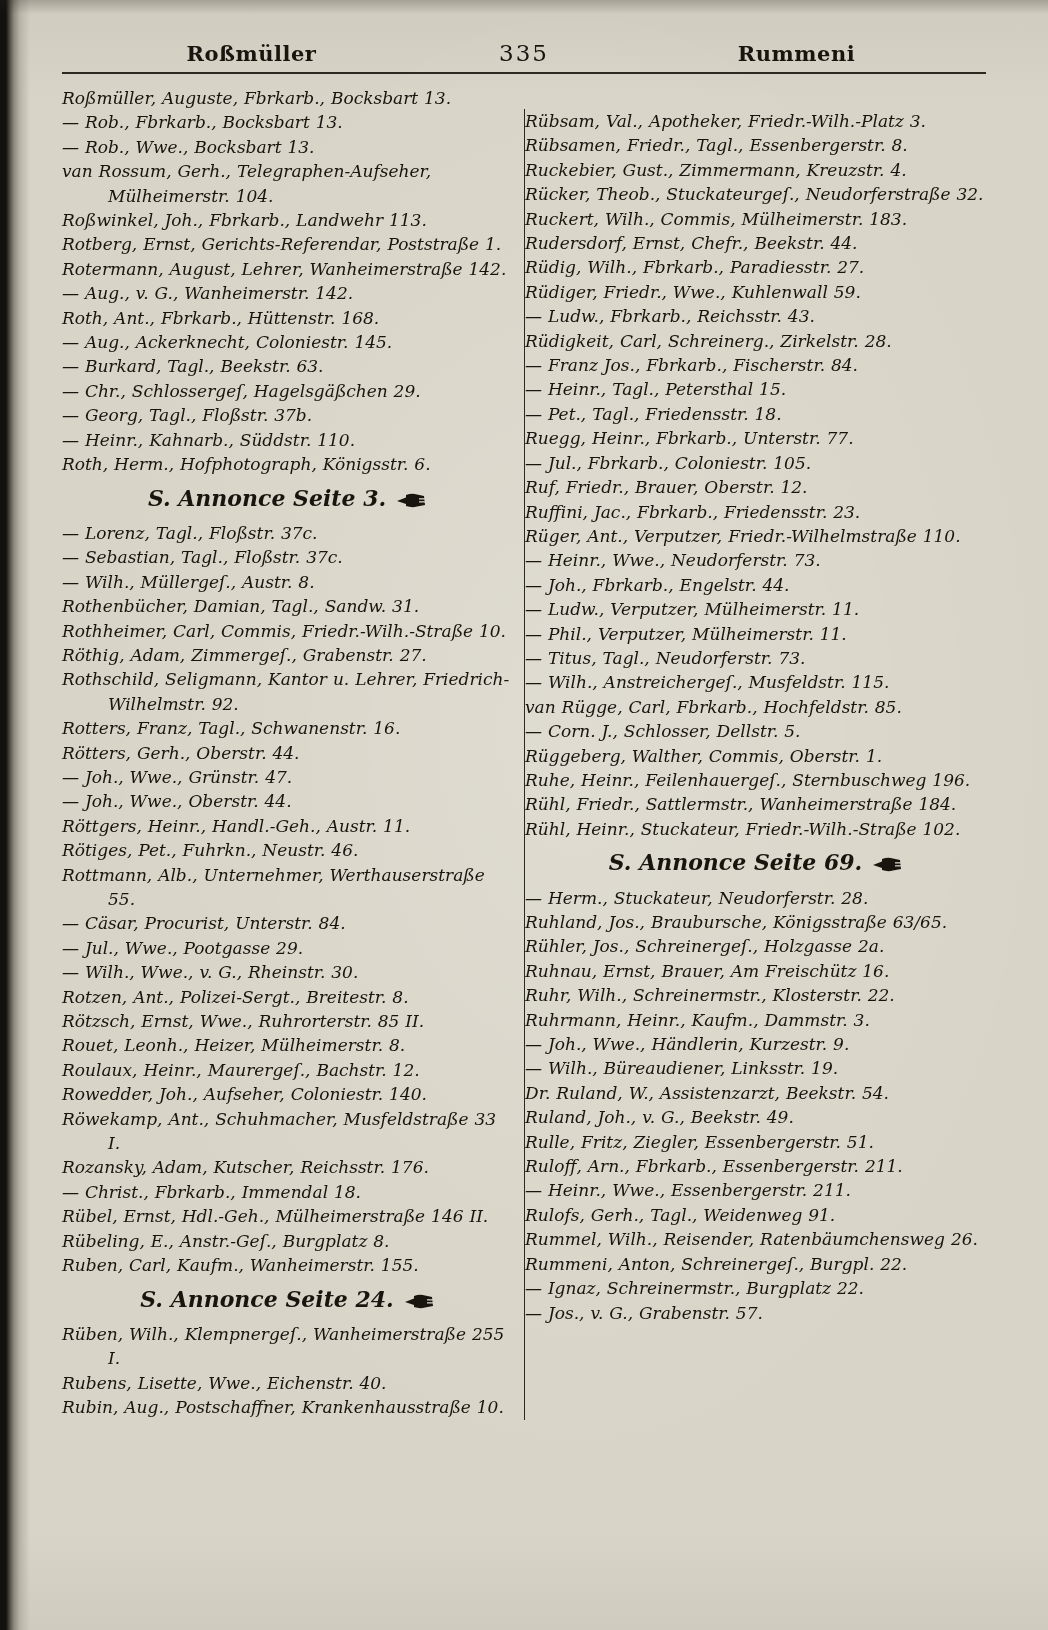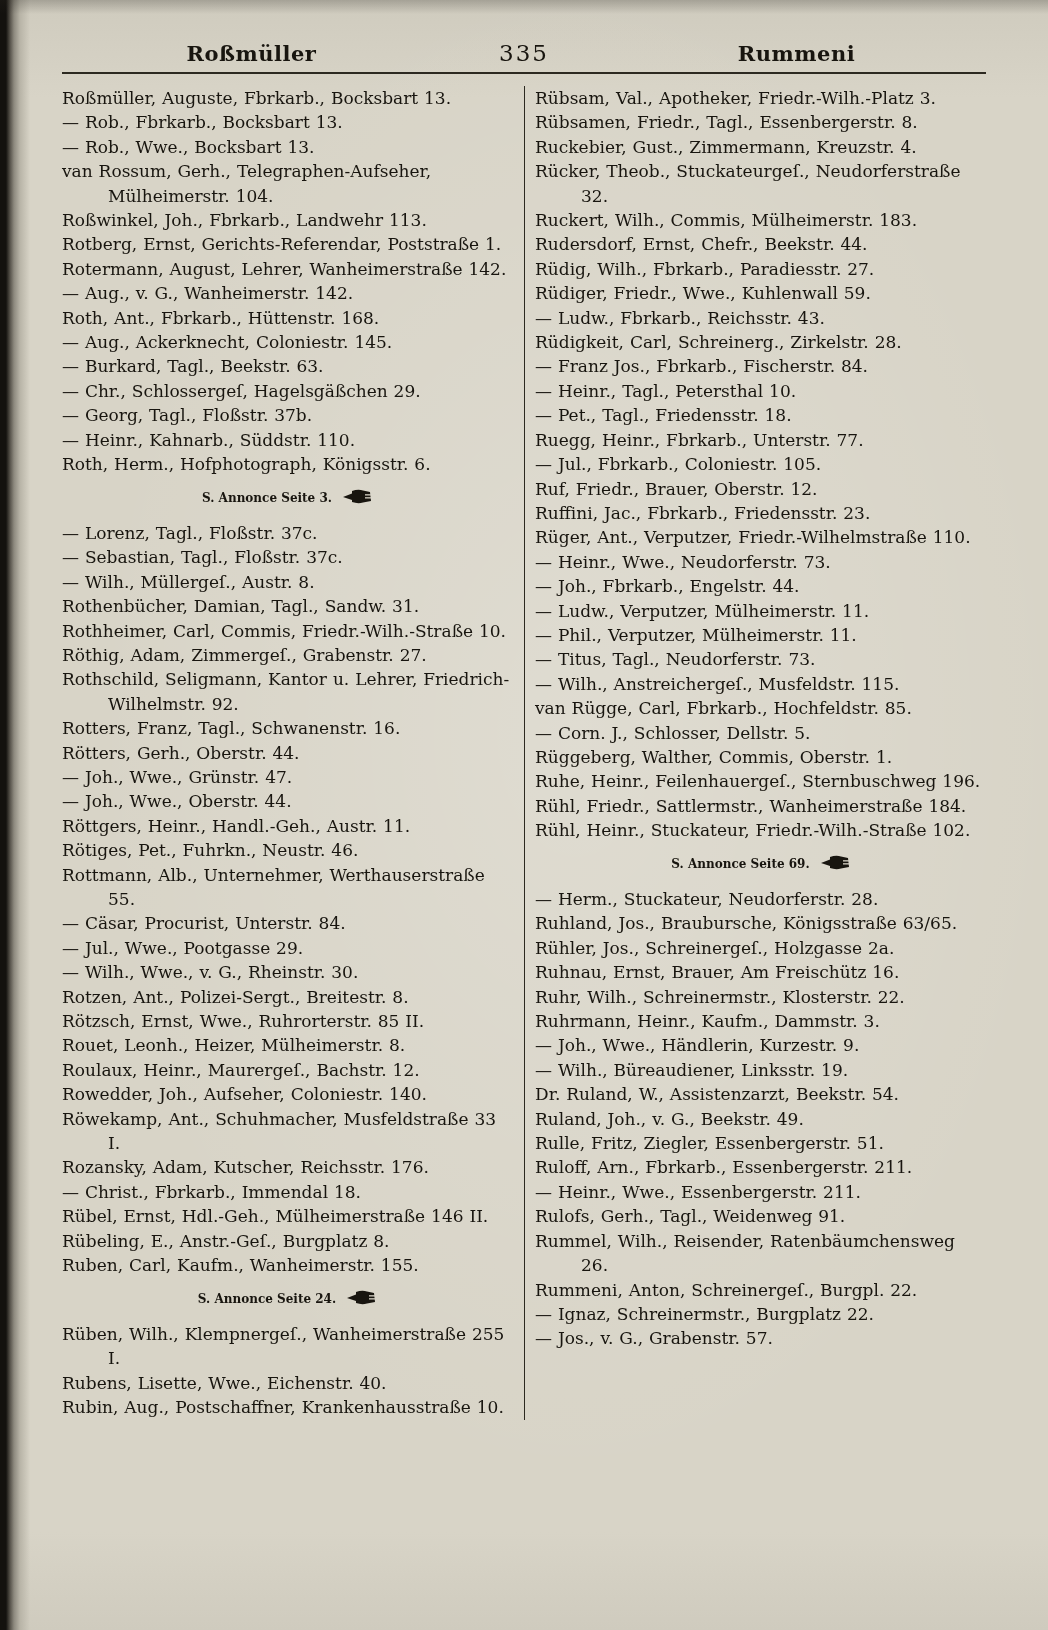--- a/index.html
+++ b/index.html
@@ -68,37 +68,39 @@
   .columns {
     display: flex;
     margin-top: 12px;
     align-items: stretch;
   }
   .col {
     width: 50%;
     box-sizing: border-box;
     font-size: 17px;
     line-height: 24.4px;
+    font-style: italic;
   }
   .col-left { padding-right: 12px; }
   .col-right {
     border-left: 1.5px solid #2c2920;
-    padding-left: 10px;
+    padding-left: 0;
+    margin-top: 23px;
   }
   .entry {
     margin: 0;
     padding-left: 46px;
     text-indent: -46px;
     word-spacing: 0.5px;
   }
   .annonce {
     margin: 9px 0;
     text-align: center;
     font-weight: bold;
-    font-size: 12px;
+    font-size: 22px;
     padding-left: 0;
     text-indent: 0;
   }
   .annonce .hand {
     display: inline-block;
     vertical-align: -2px;
     margin-left: 10px;
   }
 </style>
 </head>
@@ -182,21 +184,21 @@
           <p class="entry">Rübsamen, Friedr., Tagl., Essenbergerstr. 8.</p>
           <p class="entry">Ruckebier, Gust., Zimmermann, Kreuzstr. 4.</p>
           <p class="entry">Rücker, Theob., Stuckateurgeſ., Neudorferstraße 32.</p>
           <p class="entry">Ruckert, Wilh., Commis, Mülheimerstr. 183.</p>
           <p class="entry">Rudersdorf, Ernst, Chefr., Beekstr. 44.</p>
           <p class="entry">Rüdig, Wilh., Fbrkarb., Paradiesstr. 27.</p>
           <p class="entry">Rüdiger, Friedr., Wwe., Kuhlenwall 59.</p>
           <p class="entry">— Ludw., Fbrkarb., Reichsstr. 43.</p>
           <p class="entry">Rüdigkeit, Carl, Schreinerg., Zirkelstr. 28.</p>
           <p class="entry">— Franz Jos., Fbrkarb., Fischerstr. 84.</p>
-          <p class="entry">— Heinr., Tagl., Petersthal 10.</p>
+          <p class="entry">— Heinr., Tagl., Petersthal 15.</p>
           <p class="entry">— Pet., Tagl., Friedensstr. 18.</p>
           <p class="entry">Ruegg, Heinr., Fbrkarb., Unterstr. 77.</p>
           <p class="entry">— Jul., Fbrkarb., Coloniestr. 105.</p>
           <p class="entry">Ruf, Friedr., Brauer, Oberstr. 12.</p>
           <p class="entry">Ruffini, Jac., Fbrkarb., Friedensstr. 23.</p>
           <p class="entry">Rüger, Ant., Verputzer, Friedr.-Wilhelmstraße 110.</p>
           <p class="entry">— Heinr., Wwe., Neudorferstr. 73.</p>
           <p class="entry">— Joh., Fbrkarb., Engelstr. 44.</p>
           <p class="entry">— Ludw., Verputzer, Mülheimerstr. 11.</p>
           <p class="entry">— Phil., Verputzer, Mülheimerstr. 11.</p>

